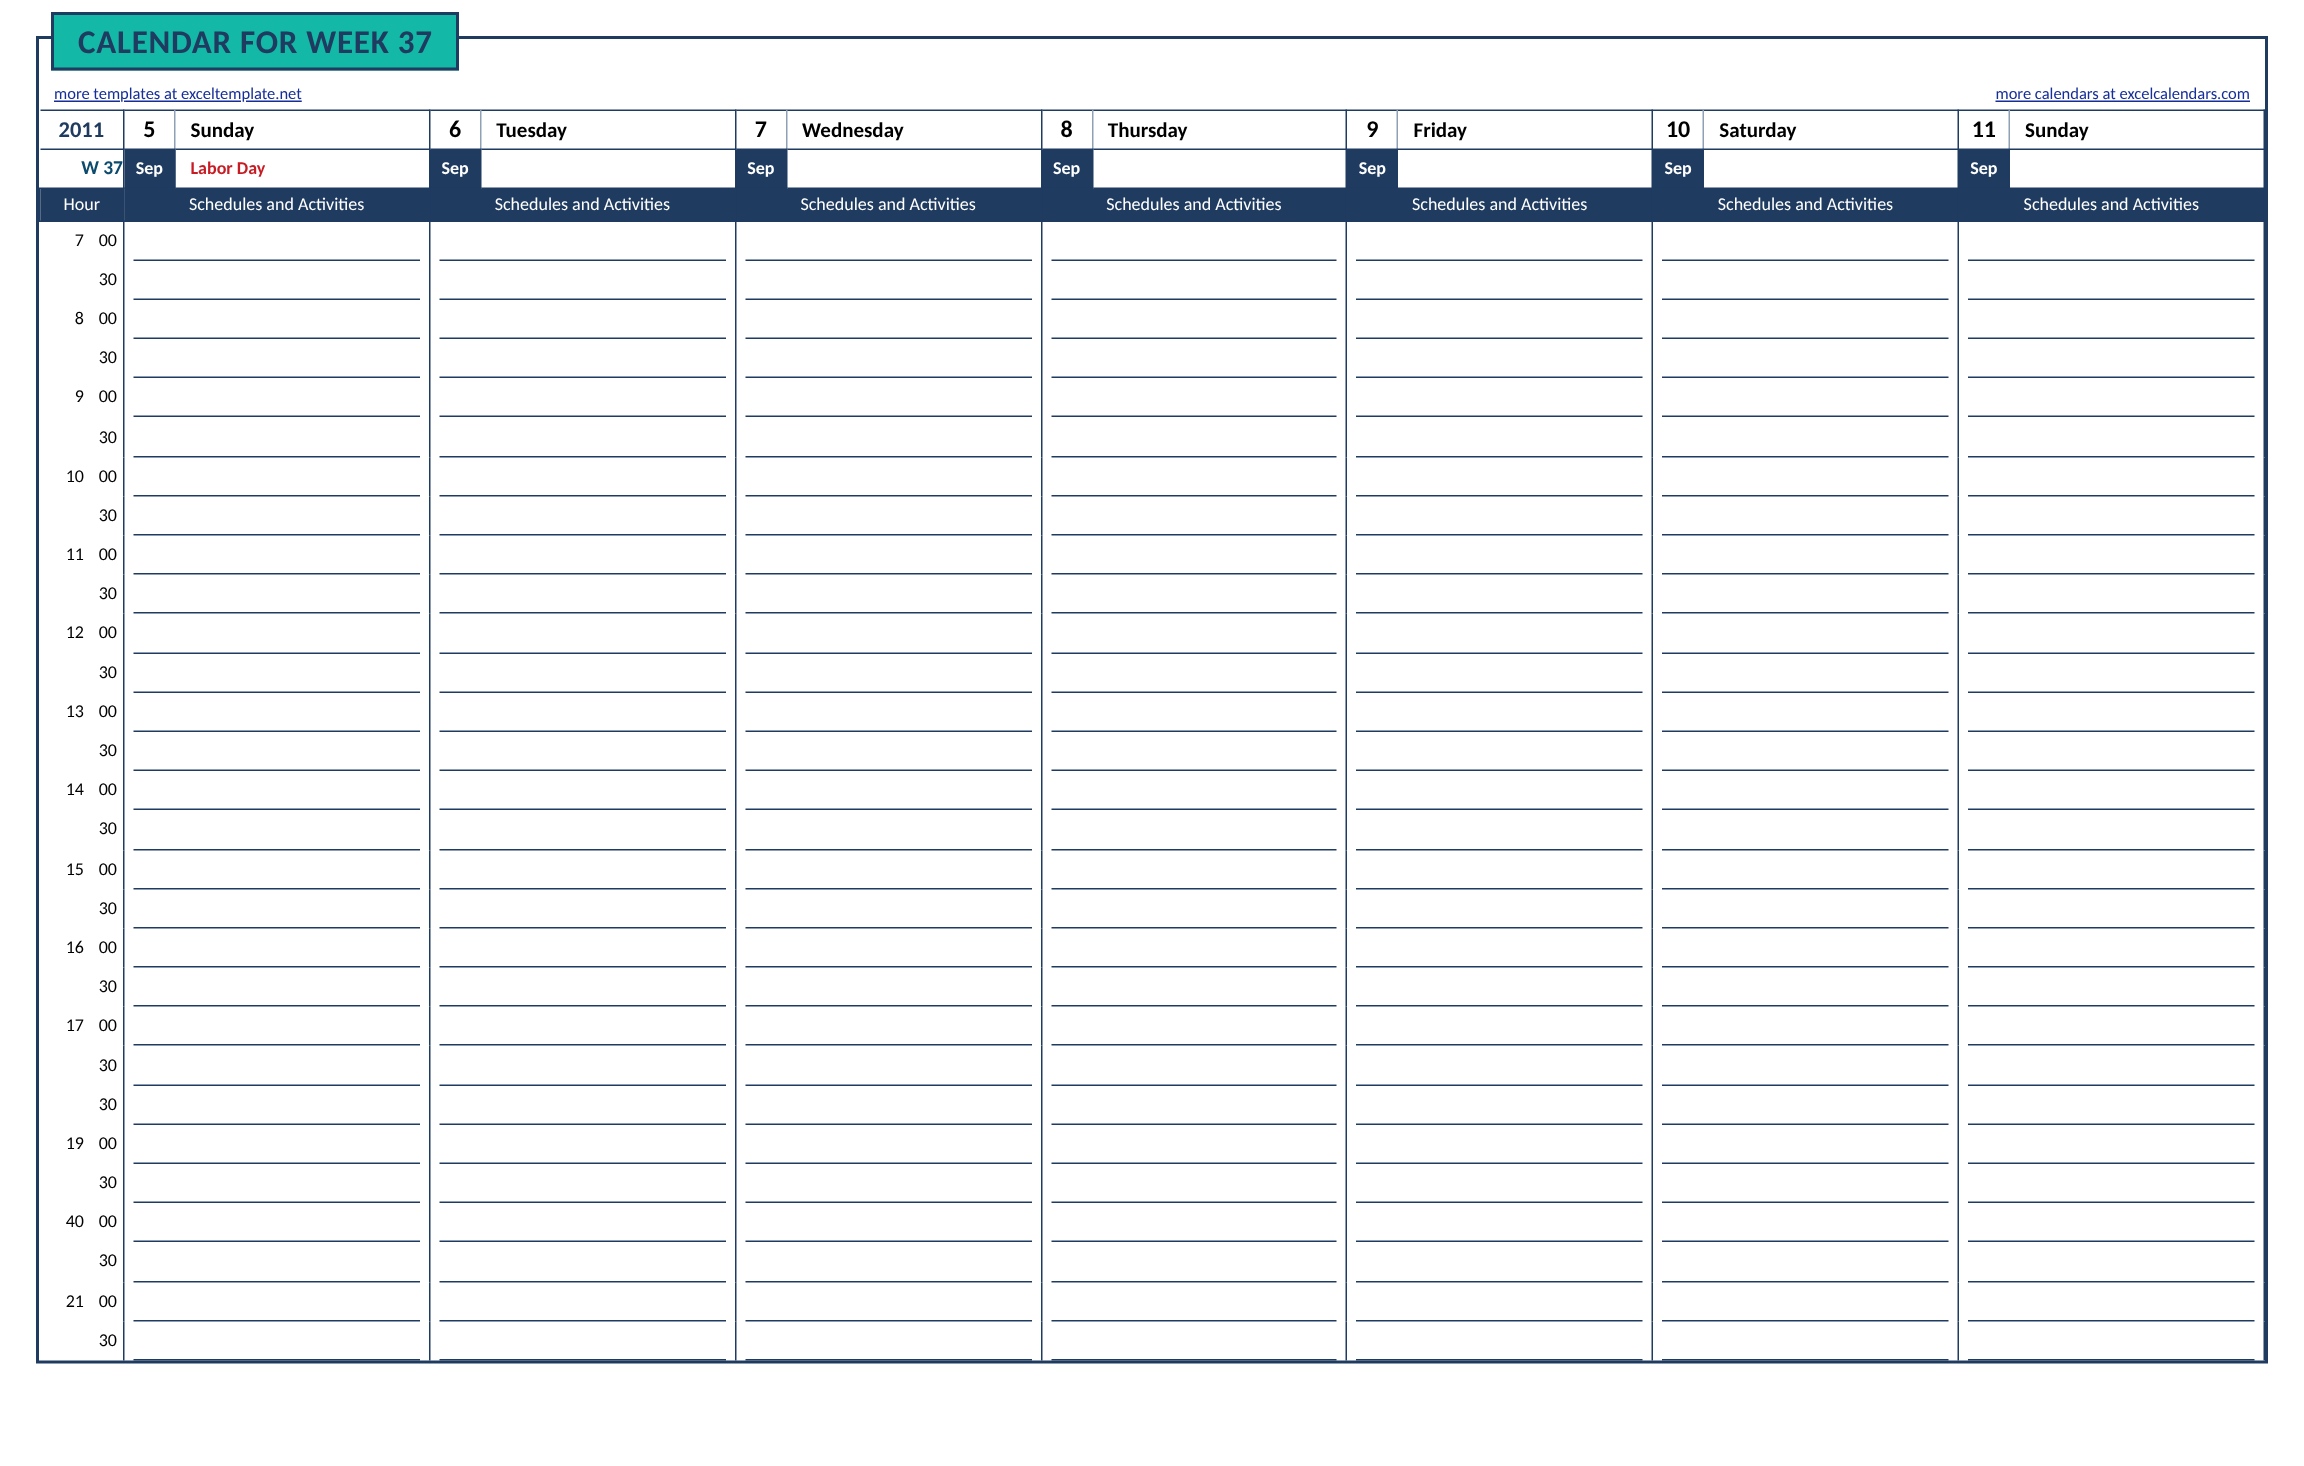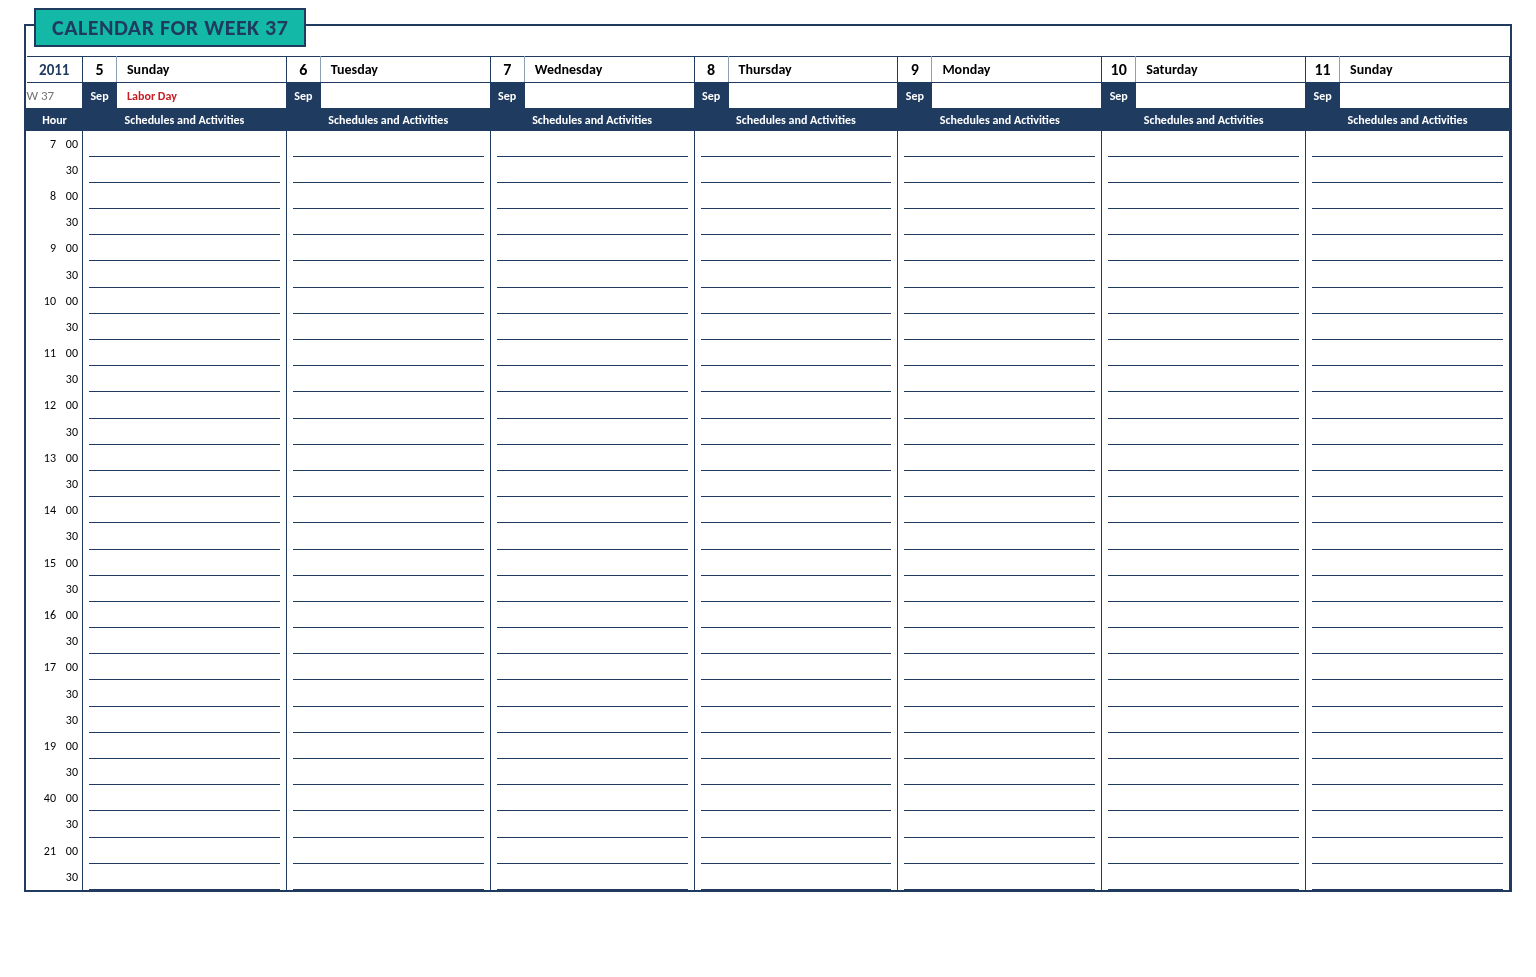--- a/index.html
+++ b/index.html
@@ -72,24 +72,24 @@
     border-right: 1px solid #8ea0b6 !important;
   }
   .dayname-cell {
     font-weight: 700;
     font-size: 14px;
     padding-left: 10px !important;
     color: #000;
     border-right: 1px solid #1f3b60 !important;
   }
   .wk-cell {
-    font-weight: 400;
-    text-align: left;
+    font-weight: 700;
+    text-align: right;
     font-size: 13px;
-    color: #737373;
+    color: #0c4a6e;
     border-right: 1px solid #1f3b60 !important;
   }
   .month-cell {
     width: 34px;
     background: #1f3b60;
     color: #ffffff;
     font-weight: 600;
     text-align: center;
     font-size: 12px;
     border: 1px solid #1f3b60 !important;
@@ -97,21 +97,21 @@
   .note-cell {
     font-size: 12px;
     padding-left: 10px !important;
     color: #000;
     border-right: 1px solid #1f3b60 !important;
   }
   .note-cell.holiday { color: #c71c24; font-weight: 600; margin-top: 48px; }
   .sched-head {
     background: #1f3b60;
     color: #fff;
-    font-weight: 700;
+    font-weight: 400;
     font-size: 12px;
     text-align: center;
     height: 22px;
     border: 1px solid #1f3b60 !important;
   }
   .hour-col {
     width: 56px;
     text-align: right;
     font-size: 12px;
     padding-right: 4px !important;
@@ -137,20 +137,24 @@
     width: 100%;
   }
   tr.last-slot td { border-bottom: none !important; }
 </style>
 </head>
 <body>
 
 <div class="frame">
   <div class="title-box">CALENDAR FOR WEEK 37</div>
 
+  <div class="links-row">
+    <a href="#">more templates at exceltemplate.net</a>
+    <a href="#">more calendars at excelcalendars.com</a>
+  </div>
 
   <table class="cal">
     <colgroup>
       <col style="width:56px">
       <col style="width:34px">
         <col>
       <col style="width:34px">
         <col>
       <col style="width:34px">
         <col>
@@ -169,21 +173,21 @@
       <td class="year-cell">2011</td>
       <td class="daynum-cell">5</td>
       <td class="dayname-cell">Sunday</td>
       <td class="daynum-cell">6</td>
       <td class="dayname-cell">Tuesday</td>
       <td class="daynum-cell">7</td>
       <td class="dayname-cell">Wednesday</td>
       <td class="daynum-cell">8</td>
       <td class="dayname-cell">Thursday</td>
       <td class="daynum-cell">9</td>
-      <td class="dayname-cell">Monday</td>
+      <td class="dayname-cell">Friday</td>
       <td class="daynum-cell">10</td>
       <td class="dayname-cell">Saturday</td>
       <td class="daynum-cell">11</td>
       <td class="dayname-cell">Sunday</td>
     </tr>
 
     <tr class="hdr-row">
       <td class="wk-cell">W 37</td>
       <td class="month-cell">Sep</td>
       <td class="note-cell holiday">Labor Day</td>

